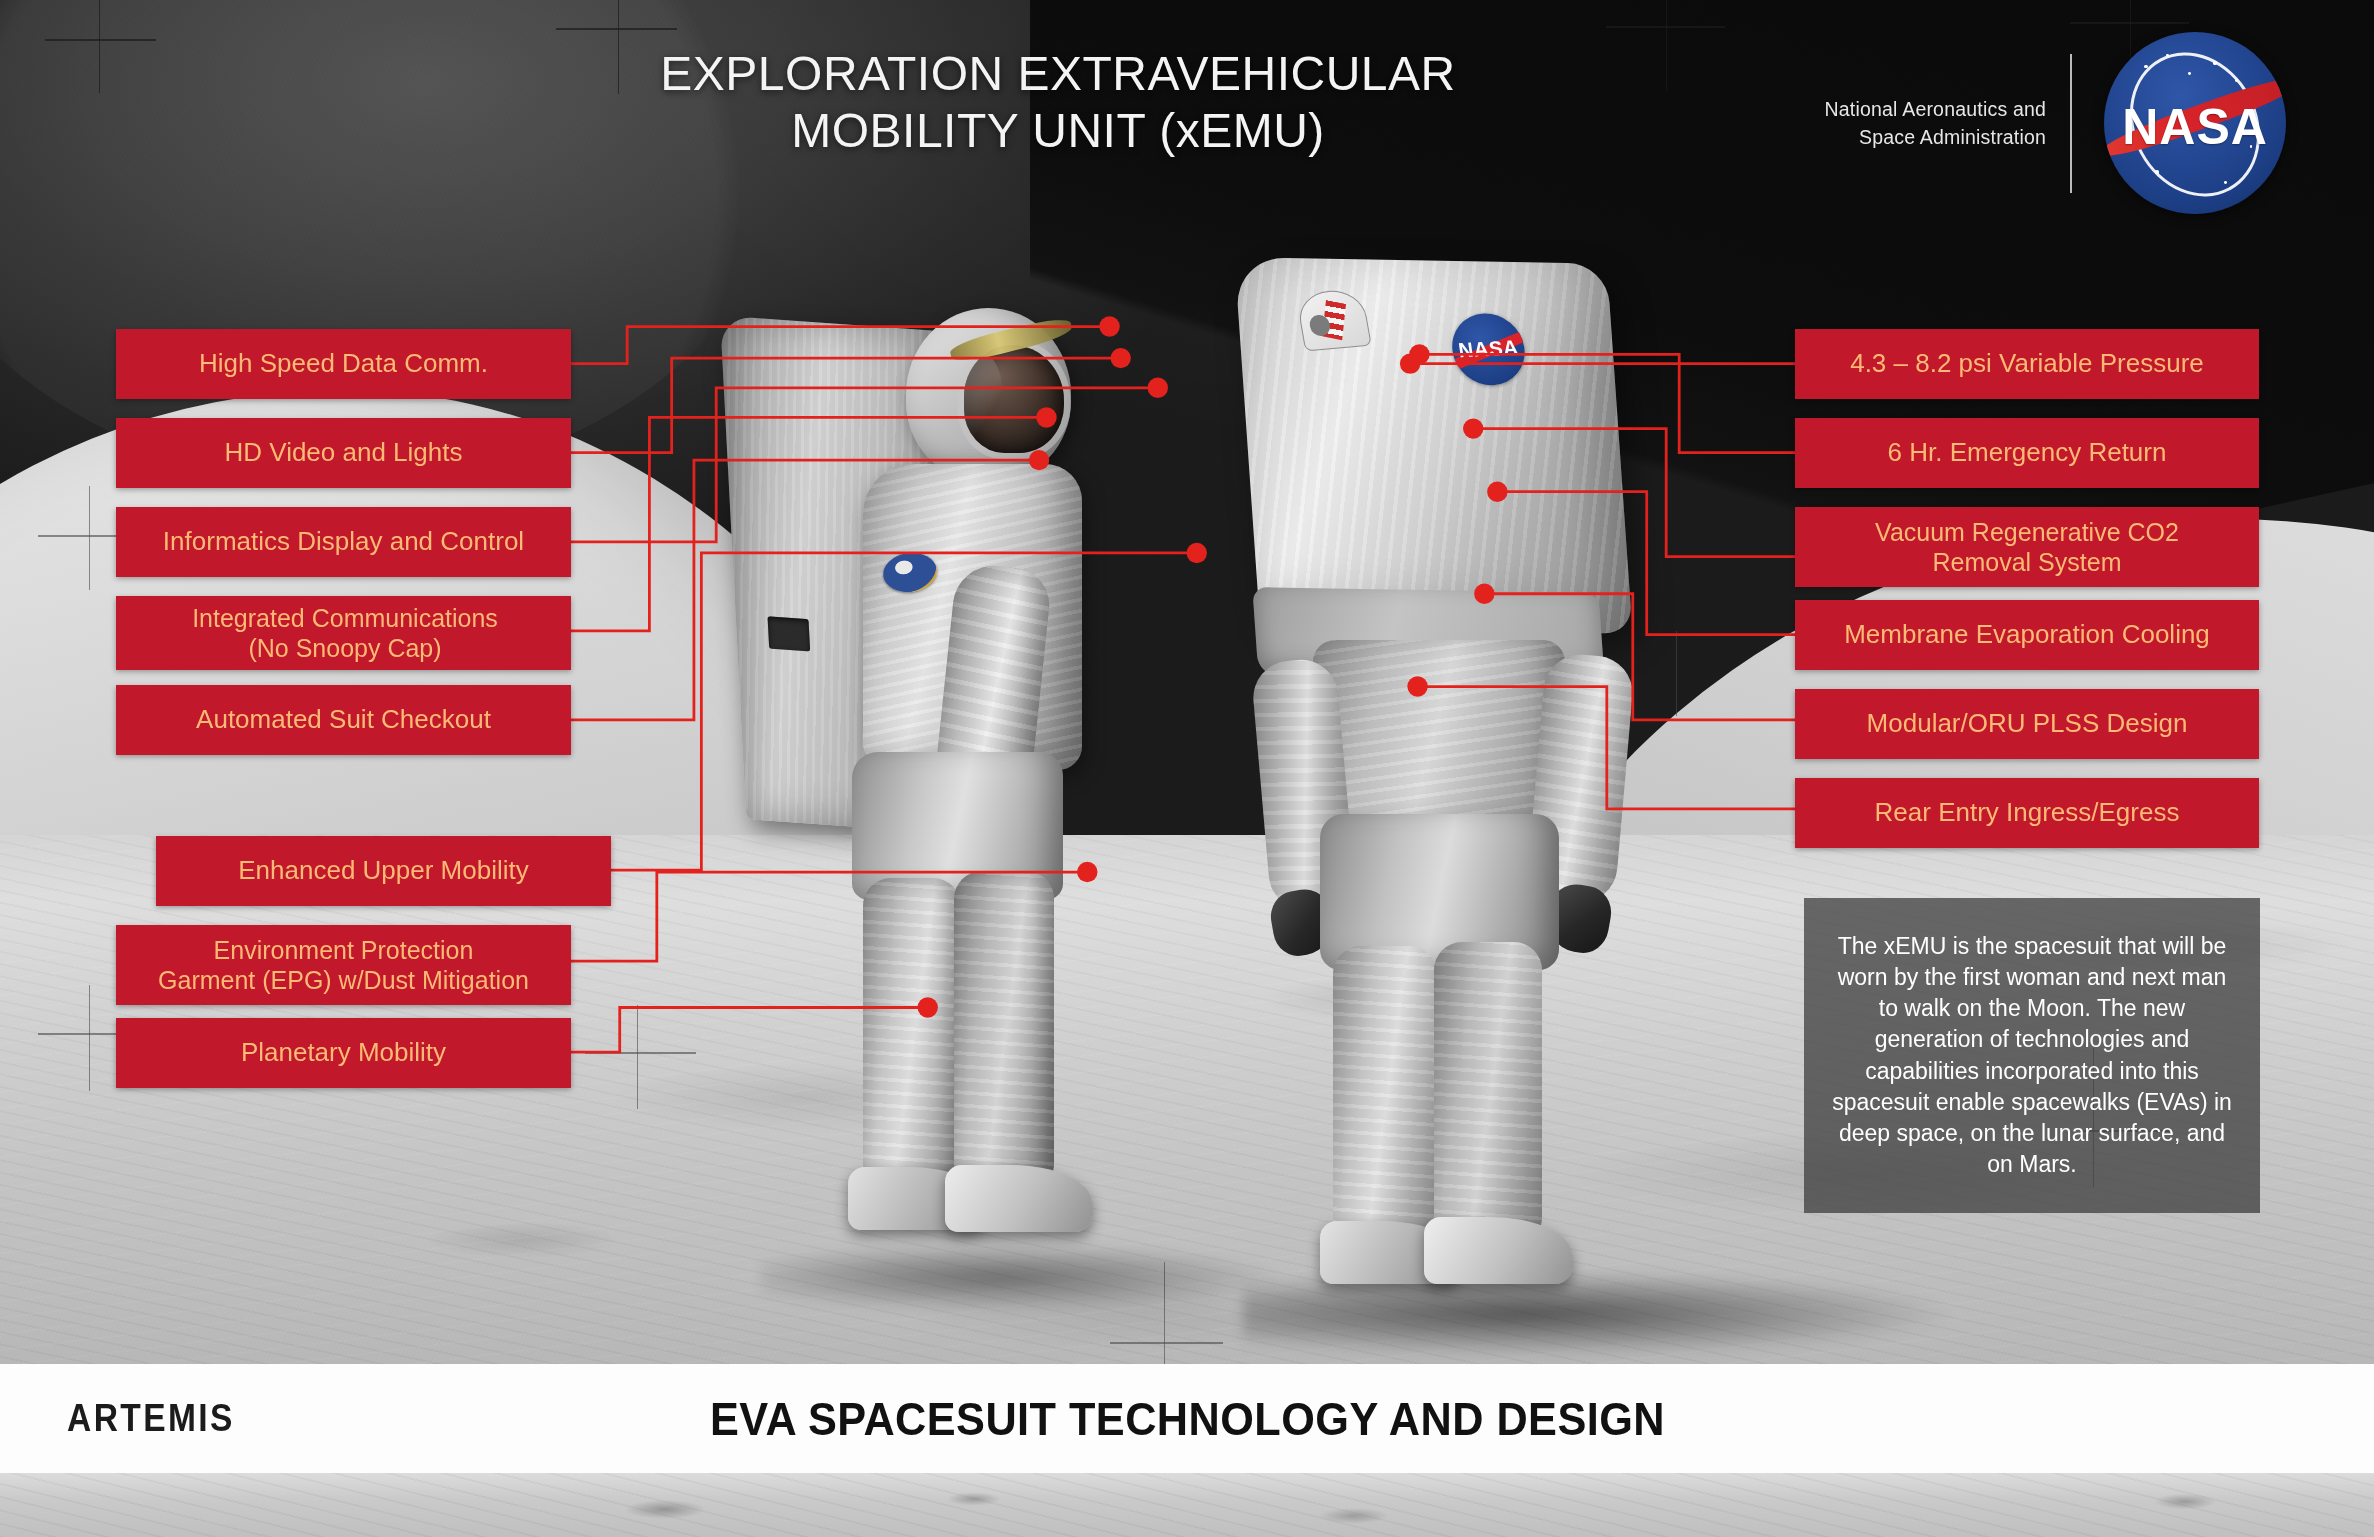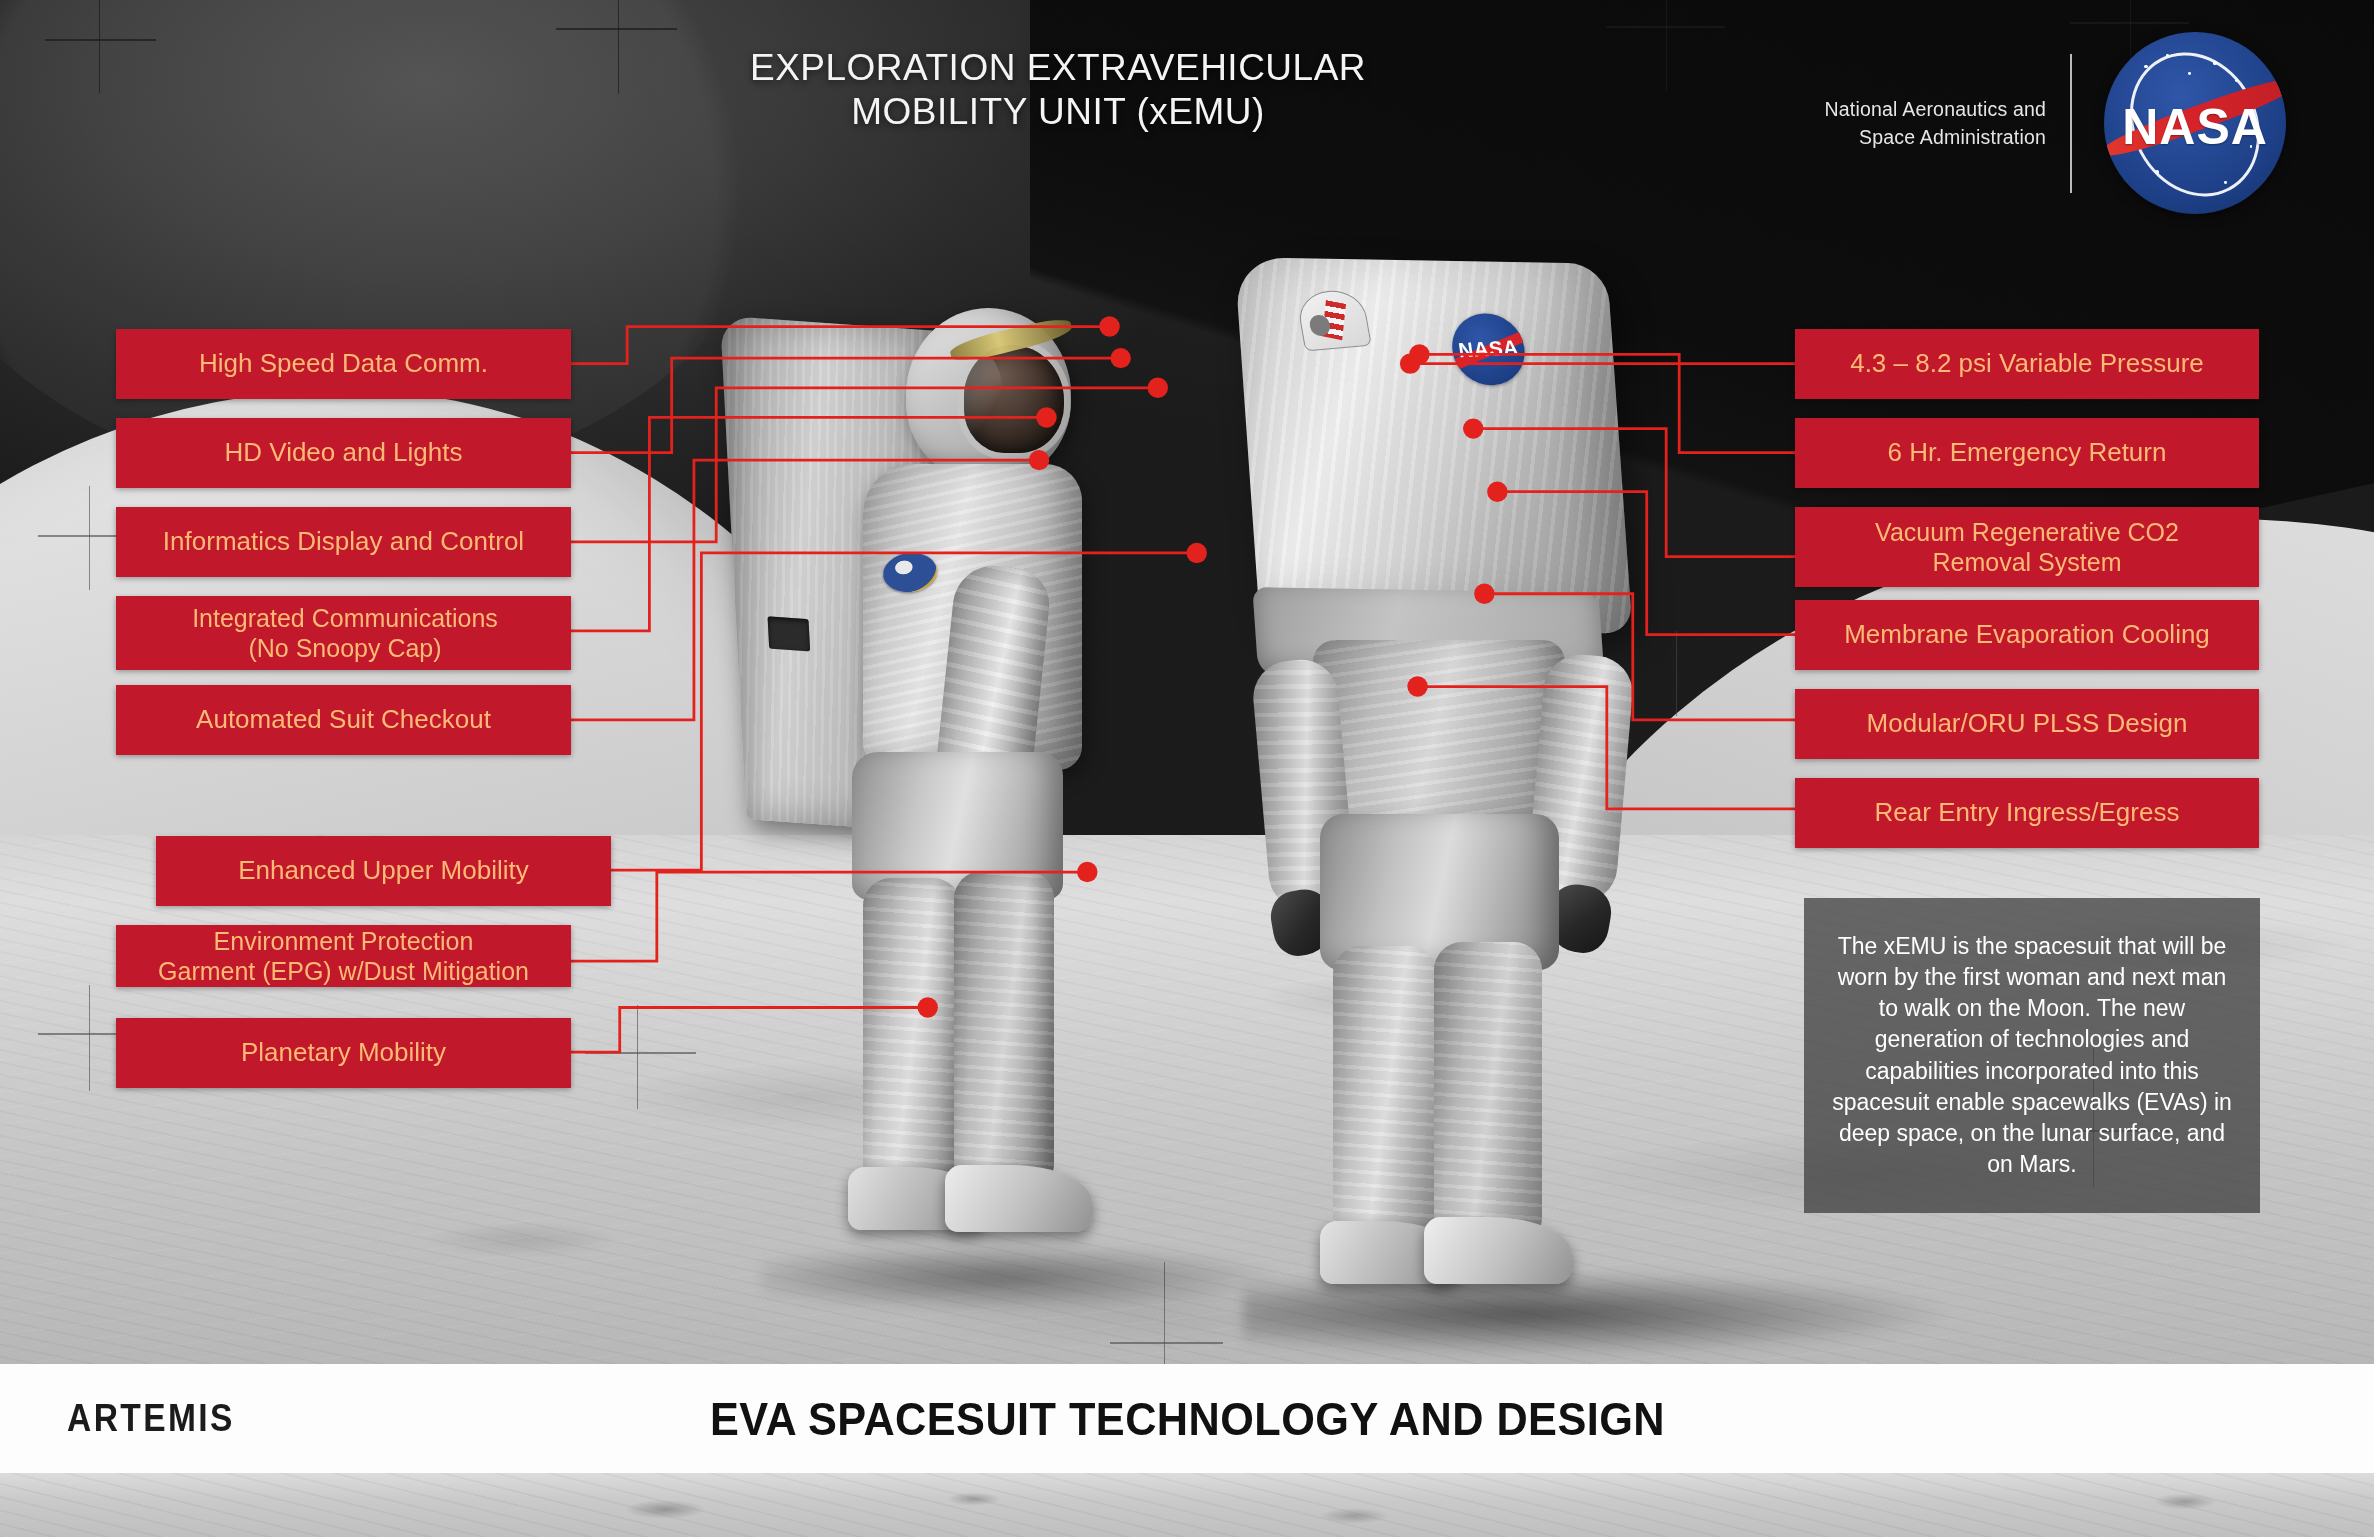--- a/index.html
+++ b/index.html
@@ -333,21 +333,21 @@
     filter:blur(5.6px);
   }
 
   
   #leaders { position:absolute; inset:0; pointer-events:none; }
 
   
   .header-title{
     position:absolute; left:594px; top:46px; width:928px;
     text-align:center; color:#f4f4f4;
-    font-size:37px; line-height:1.18; font-weight:400; letter-spacing:0.5px;
+    font-size:48px; line-height:1.18; font-weight:400; letter-spacing:0.5px;
     text-shadow:0 1.9px 7.4px rgba(0,0,0,.6);
   }
   .nasa-block{ position:absolute; right:89px; top:32px; display:flex; align-items:center; gap:0; }
   .nasa-words{
     color:#e6e6e6; font-size:19.5px; line-height:1.45; text-align:right;
     padding-right:24px; letter-spacing:0.2px;
   }
   .nasa-rule{ width:1.9px; height:139px; background:rgba(255,255,255,.72); }
   .nasa-logo{
     width:182px; height:182px; margin-left:32px; border-radius:50%;
@@ -593,21 +593,21 @@
   </div>
 
   <div class="callout" style="left:116px; top:329px;  width:455px; height:70px;">High Speed Data Comm.</div>
   <div class="callout" style="left:116px; top:418px;  width:455px; height:70px;">HD Video and Lights</div>
   <div class="callout" style="left:116px; top:507px;  width:455px; height:70px;">Informatics Display and Control</div>
   <div class="callout two" style="left:116px; top:596px; width:455px; height:74px; white-space:pre-line;padding-left:16px;">Integrated Communications
 (No Snoopy Cap)</div>
   <div class="callout" style="left:116px; top:685px;  width:455px; height:70px;">Automated Suit Checkout</div>
 
   <div class="callout" style="left:116px; top:836px;  width:455px; height:70px;margin-left:40px;">Enhanced Upper Mobility</div>
-  <div class="callout two" style="left:116px; top:925px; width:455px; height:62px; white-space:pre-line;">Environment Protection
+  <div class="callout two" style="left:116px; top:925px; width:455px; height:80px; white-space:pre-line;">Environment Protection
 Garment (EPG) w/Dust Mitigation</div>
   <div class="callout" style="left:116px; top:1018px; width:455px; height:70px;">Planetary Mobility</div>
 
   <div class="callout" style="left:1795px; top:329px;  width:464px; height:70px;">4.3 – 8.2 psi Variable Pressure</div>
   <div class="callout" style="left:1795px; top:418px;  width:464px; height:70px;">6 Hr. Emergency Return</div>
   <div class="callout two" style="left:1795px; top:507px; width:464px; height:80px; white-space:pre-line;">Vacuum Regenerative CO2
 Removal System</div>
   <div class="callout" style="left:1795px; top:600px;  width:464px; height:70px;">Membrane Evaporation Cooling</div>
   <div class="callout" style="left:1795px; top:689px;  width:464px; height:70px;">Modular/ORU PLSS Design</div>
   <div class="callout" style="left:1795px; top:778px;  width:464px; height:70px;">Rear Entry Ingress/Egress</div>

